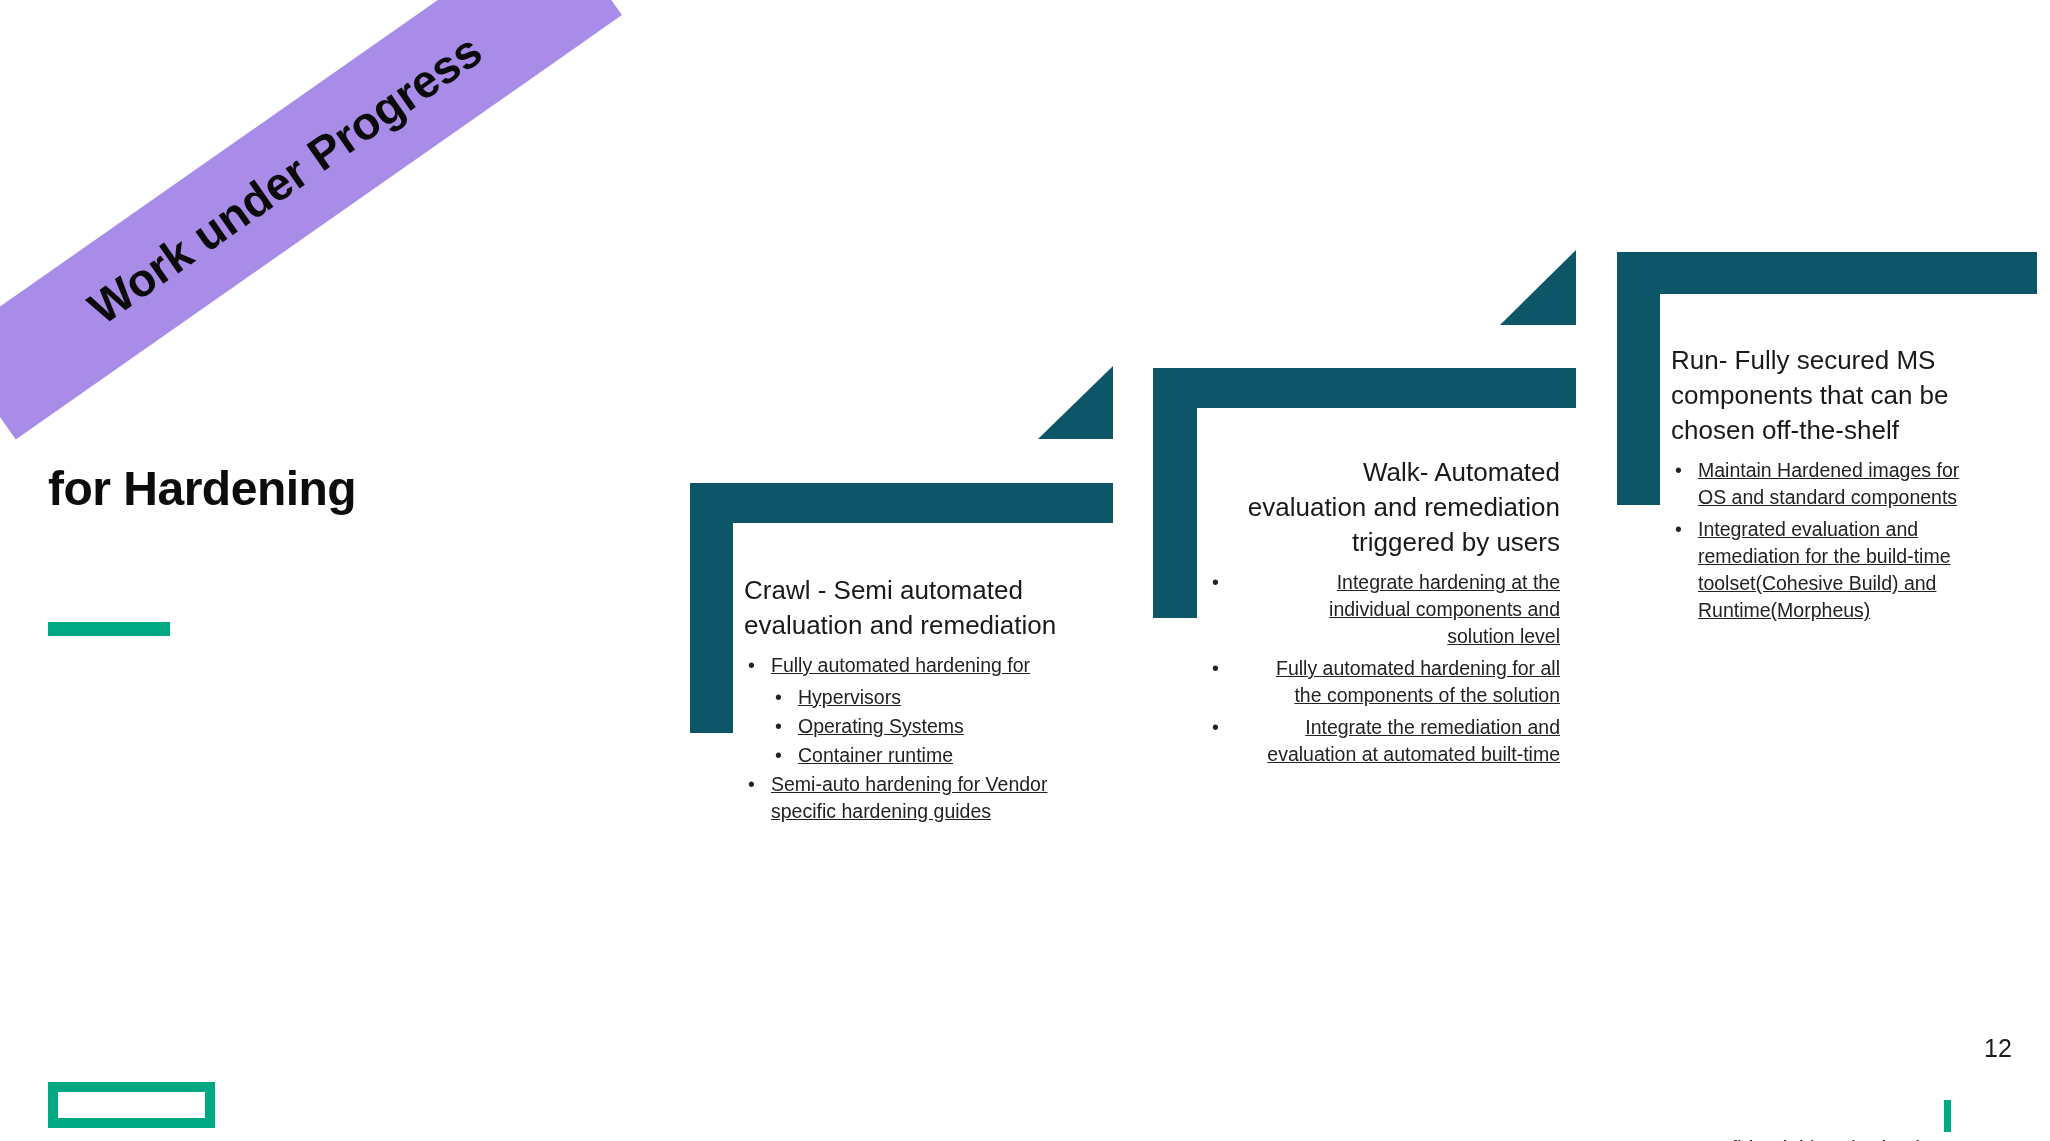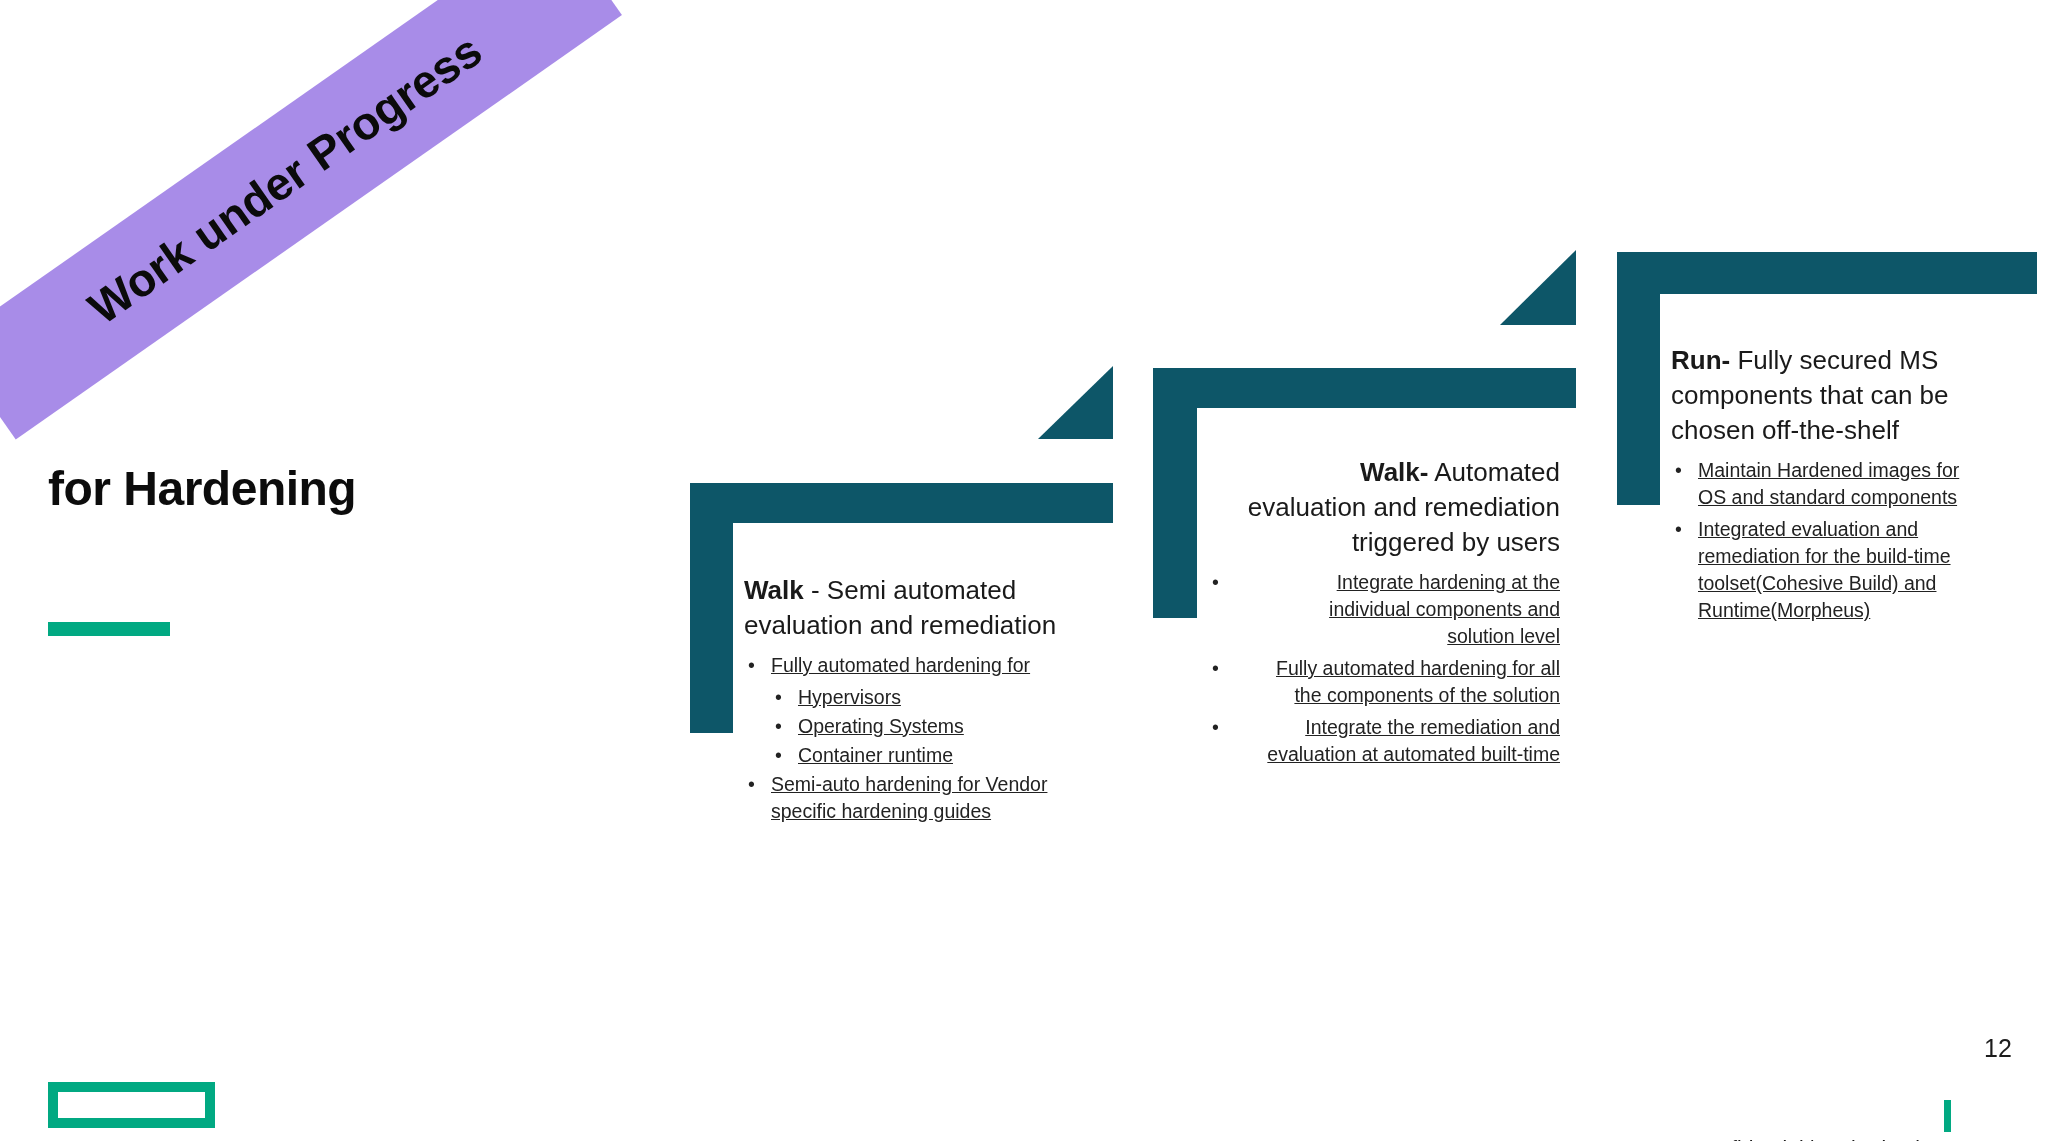--- a/index.html
+++ b/index.html
@@ -30,21 +30,21 @@
   
   .bar{position:absolute;background:var(--teal,#0D5668);}
   .tri{
     position:absolute;background:var(--teal,#0D5668);
     clip-path:polygon(100% 0,100% 100%,0 100%);
   }
   .step-content{position:absolute;}
   .step-heading{
     font-size:26px;line-height:35px;color:#1a1a1a;white-space:pre-line;
   }
-  .step-heading .kw{font-weight:bold;}
+  .step-heading .kw{font-weight:normal;}
   ul.bullets{
     list-style:none;margin:9px 0 0 0;padding:0;
     font-size:19.5px;line-height:27px;color:#222222;text-decoration:underline;
   }
   ul.bullets li{
     position:relative;padding-left:27px;margin:0 0 5px 0;white-space:pre-line;
   }
   ul.bullets li::before{
     content:"\2022";position:absolute;left:4px;top:0;
   }
@@ -77,21 +77,21 @@
   <div class="title">
     <div>for Hardening</div>
   </div>
   <div class="accent-bar"></div>
 
   <div>
     <div class="bar" style="left:690px;top:483px;width:423px;height:40px;"></div>
     <div class="bar" style="left:690px;top:483px;width:43px;height:250px;"></div>
     <div class="step-content" style="left:744px;top:538px;width:345px;">
       <div class="step-heading">
-        <span class="kw">Walk</span><span> - Semi automated
+        <span class="kw">Crawl</span><span> - Semi automated
 evaluation and remediation</span>
       </div>
       <ul class="bullets">
         <li class="l1">Fully automated hardening for</li>
         <li class="l2">Hypervisors</li>
         <li class="l2">Operating Systems</li>
         <li class="l2">Container runtime</li>
         <li class="l1">Semi-auto hardening for Vendor
 specific hardening guides</li>
       </ul>

